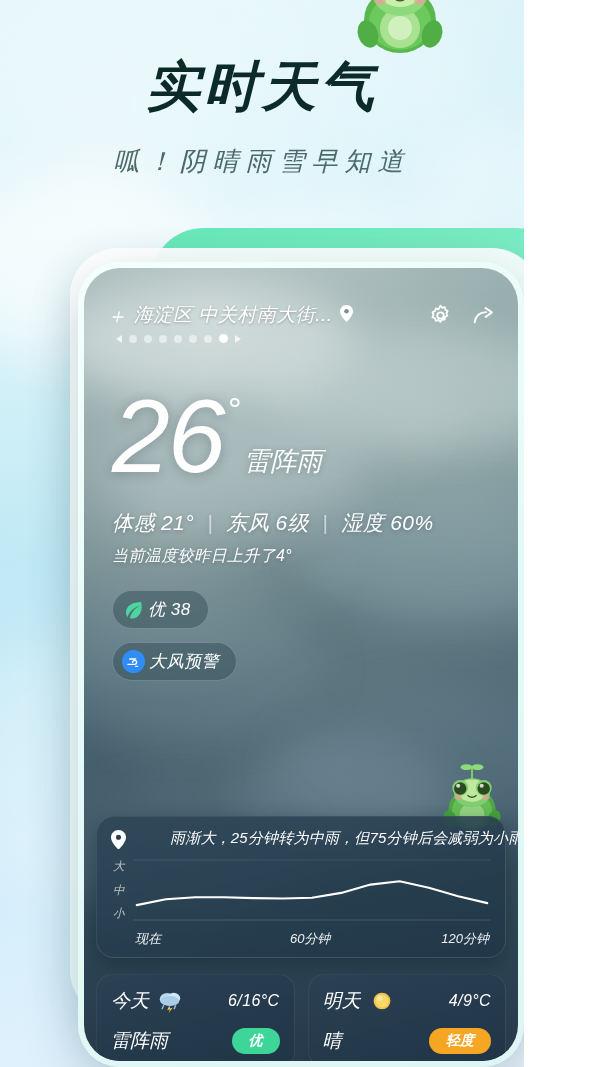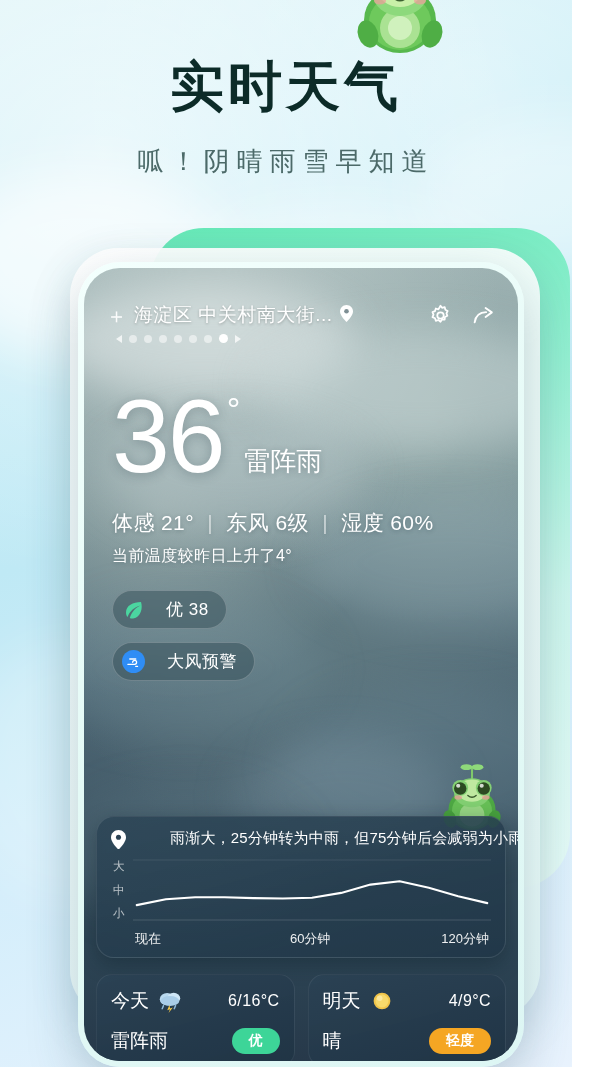--- a/index.html
+++ b/index.html
@@ -2,26 +2,27 @@
 <html><head>
 <meta charset="utf-8">
 <style>
   * { box-sizing: border-box; margin: 0; padding: 0; }
   html, body {
     width: 600px; height: 1067px;
     font-family: "Liberation Sans", "DejaVu Sans", sans-serif;
     overflow: hidden;
   }
   #stage {
-    position: relative; width: 572px; height: 1067px;
+    position: relative; width: 524px; height: 1067px;
     background:
       radial-gradient(circle at 18% 14%, rgba(255,255,255,.55) 0%, rgba(255,255,255,0) 42%),
       radial-gradient(circle at 82% 8%, rgba(255,255,255,.40) 0%, rgba(255,255,255,0) 38%),
       linear-gradient(160deg, #ddf4f8 0%, #c9eef7 22%, #bfe9f5 45%, #d4eefb 70%, #e9f3fe 100%);
     overflow: hidden;
+    font-style: italic;
   }
   
   .bgblob { position: absolute; border-radius: 50%; filter: blur(26px); pointer-events:none; }
   .b1 { left:-60px; top:170px; width:290px; height:190px; background: rgba(255,255,255,.62); }
   .b2 { left:170px; top:205px; width:330px; height:140px; background: rgba(255,255,255,.42); }
   .b3 { left:420px; top:120px; width:260px; height:150px; background: rgba(255,255,255,.35); }
   .b4 { left:-40px; top:640px; width:220px; height:260px; background: rgba(255,255,255,.22); }
 
   
   .promo { position:absolute; left:0; right:0; top:58px; text-align:center; }
@@ -105,21 +106,21 @@
   .degsym { font-size:34px; font-weight:200; margin-left:3px; margin-bottom:54px; }
   .cond { font-size:26px; font-weight:500; margin-left:4px; margin-bottom:4px;
           text-shadow:0 1px 6px rgba(20,40,50,.3); }
   .meta { margin-top:26px; font-size:21px; font-weight:400; letter-spacing:.4px;
           text-shadow:0 1px 4px rgba(20,40,50,.3);text-align:center; }
   .meta .sep { opacity:.55; padding:0 7px; }
   .meta2 { margin-top:9px; font-size:16px; letter-spacing:.4px;
            text-shadow:0 1px 4px rgba(20,40,50,.3); }
 
   .chips { position:absolute; left:28px; top:322px; display:flex; flex-direction:column; gap:13px; align-items:flex-start; }
-  .chip { display:flex; align-items:center; gap:22px; padding:7px 17px 7px 9px;
+  .chip { display:flex; align-items:center; gap:4px; padding:7px 17px 7px 9px;
           border-radius:20px; background:rgba(40,66,76,.42);
           border:1px solid rgba(255,255,255,.22); backdrop-filter: blur(3px); }
   .chip-txt { font-size:17px; letter-spacing:.5px; }
   .leaf { width:22px; height:22px; display:block; }
   .windbadge { width:23px; height:23px; border-radius:50%; background:#2f8df5;
                display:flex; align-items:center; justify-content:center; }
   .windbadge svg { width:15px; height:15px; }
 
   
   .frog { position:absolute; }
@@ -251,21 +252,21 @@
         <span class="dot"></span>
         <span class="dot"></span>
         <span class="dot"></span>
         <span class="dot"></span>
         <span class="dot on"></span>
         <span class="tri r"></span>
       </div>
 
       <div class="now">
         <div class="temprow">
-          <span class="tempnum">36</span>
+          <span class="tempnum">26</span>
           <span class="degsym">°</span>
           <span class="cond">雷阵雨</span>
         </div>
         <div class="meta">
           <span>体感 21°</span>
           <span class="sep">|</span>
           <span>东风 6级</span>
           <span class="sep">|</span>
           <span>湿度 60%</span>
         </div>

